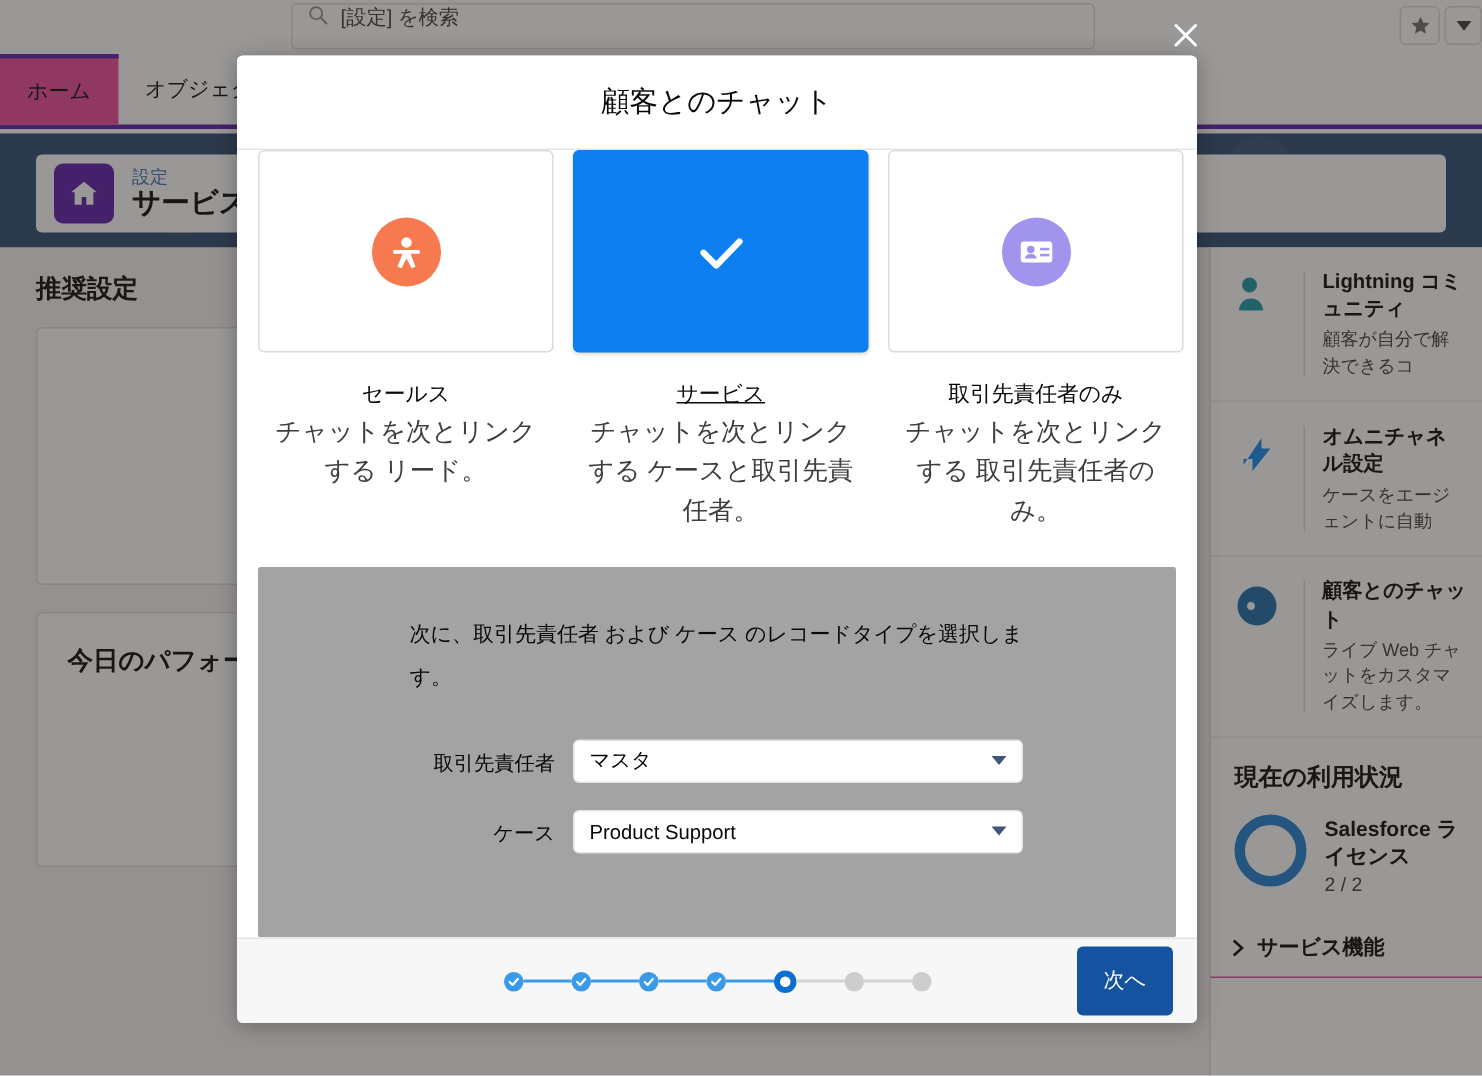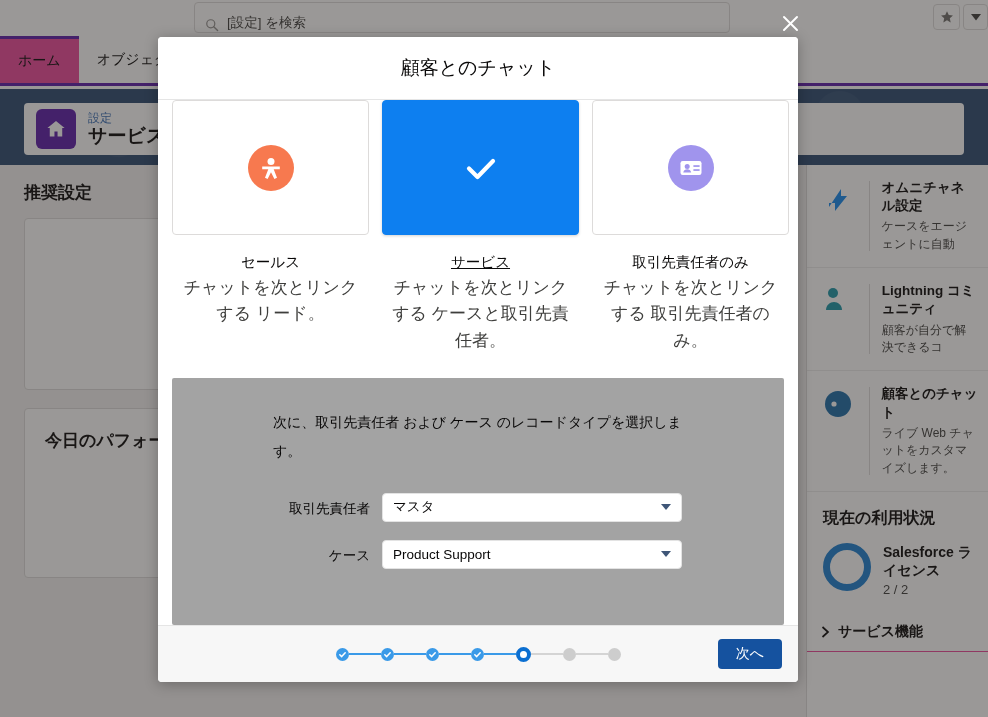--- a/index.html
+++ b/index.html
@@ -13,21 +13,21 @@
   
   #bg-app { position: absolute; inset: 0; }
 
   .bg-topbar {
     position: absolute; top: 0; left: 0; right: 0; height: 36px;
     background: #ffffff;
   }
   .bg-search {
     position: absolute; left: 194px; top: 2px; width: 536px; height: 31px;
     border: 1px solid #dddbda; border-radius: 4px; background: #fff;
-    display: flex; align-items: flex-end; padding: 0 10px; gap: 8px;
+    display: flex; align-items: flex-start; padding: 0 10px; gap: 8px;
   }
   .bg-search-icon { width: 14px; height: 14px; flex: 0 0 14px; opacity: .75; }
   .bg-search-text { font-size: 13.5px; color: #3e3e3c; }
 
   .bg-star-box {
     position: absolute; right: 28px; top: 4px;
     width: 27px; height: 26px; border: 1px solid #dddbda; border-radius: 4px;
     display: flex; align-items: center; justify-content: center; background:#fff;
   }
   .bg-star-caret {
@@ -217,21 +217,21 @@
   .pdot.current {
     width: 15px; height: 15px; flex: 0 0 15px;
     background: #ffffff; border: 4px solid #0b6fd1;
   }
   .pdot.todo { background: #cdcdcd; }
   .pbar { width: 32px; height: 2px; background: #3a9ae8; }
   .pbar.todo { background: #d4d4d4; }
   .next-btn {
     position: absolute; right: 16px; top: 50%; transform: translateY(-50%);
     background: #15529f; color: #ffffff; border: none; border-radius: 4px;
-    height: 30px; padding: 0 18px; font-size: 14px; cursor: pointer;
+    height: 46px; padding: 0 18px; font-size: 14px; cursor: pointer;
     font-family: inherit;
     text-align: center;
   }
 </style>
 </head>
 <body>
 
 <div id="bg-app">
 
   <div class="bg-topbar">
@@ -291,41 +291,41 @@
         <div class="bg-panel-head">今日のパフォーマ</div>
         <div class="bg-perf-note">表示するレコードがありません</div>
       </div>
     </div>
 
     <div class="bg-right">
 
       <div class="bg-feature">
         <div class="bg-feat-icon">
           <svg width="34" height="34" viewBox="0 0 34 34">
+            <circle cx="12" cy="9" r="5" fill="#1b96a8"></circle>
+            <path d="M5 26c0-5 4-8 8-8s8 3 8 8z" fill="#1b96a8"></path>
+          </svg>
+        </div>
+        <div class="bg-feat-divider"></div>
+        <div>
+          <div class="bg-feat-title">Lightning コミュニティ</div>
+          <div class="bg-feat-desc">顧客が自分で解決できるコ</div>
+        </div>
+      </div>
+
+      <div class="bg-feature">
+        <div class="bg-feat-icon">
+          <svg width="34" height="34" viewBox="0 0 34 34">
             <path d="M8 26 L20 8 L20 15 L26 15 L14 30 L14 22 L8 22 Z" fill="#1589ee"></path>
           </svg>
         </div>
         <div class="bg-feat-divider"></div>
         <div>
           <div class="bg-feat-title">オムニチャネル設定</div>
           <div class="bg-feat-desc">ケースをエージェントに自動</div>
-        </div>
-      </div>
-
-      <div class="bg-feature">
-        <div class="bg-feat-icon">
-          <svg width="34" height="34" viewBox="0 0 34 34">
-            <circle cx="12" cy="9" r="5" fill="#1b96a8"></circle>
-            <path d="M5 26c0-5 4-8 8-8s8 3 8 8z" fill="#1b96a8"></path>
-          </svg>
-        </div>
-        <div class="bg-feat-divider"></div>
-        <div>
-          <div class="bg-feat-title">Lightning コミュニティ</div>
-          <div class="bg-feat-desc">顧客が自分で解決できるコ</div>
         </div>
       </div>
 
       <div class="bg-feature">
         <div class="bg-feat-icon">
           <svg width="34" height="34" viewBox="0 0 34 34">
             <circle cx="17" cy="17" r="13" fill="#1b6ca8"></circle>
             <circle cx="13" cy="17" r="2.6" fill="#ffffff"></circle>
           </svg>
         </div>

